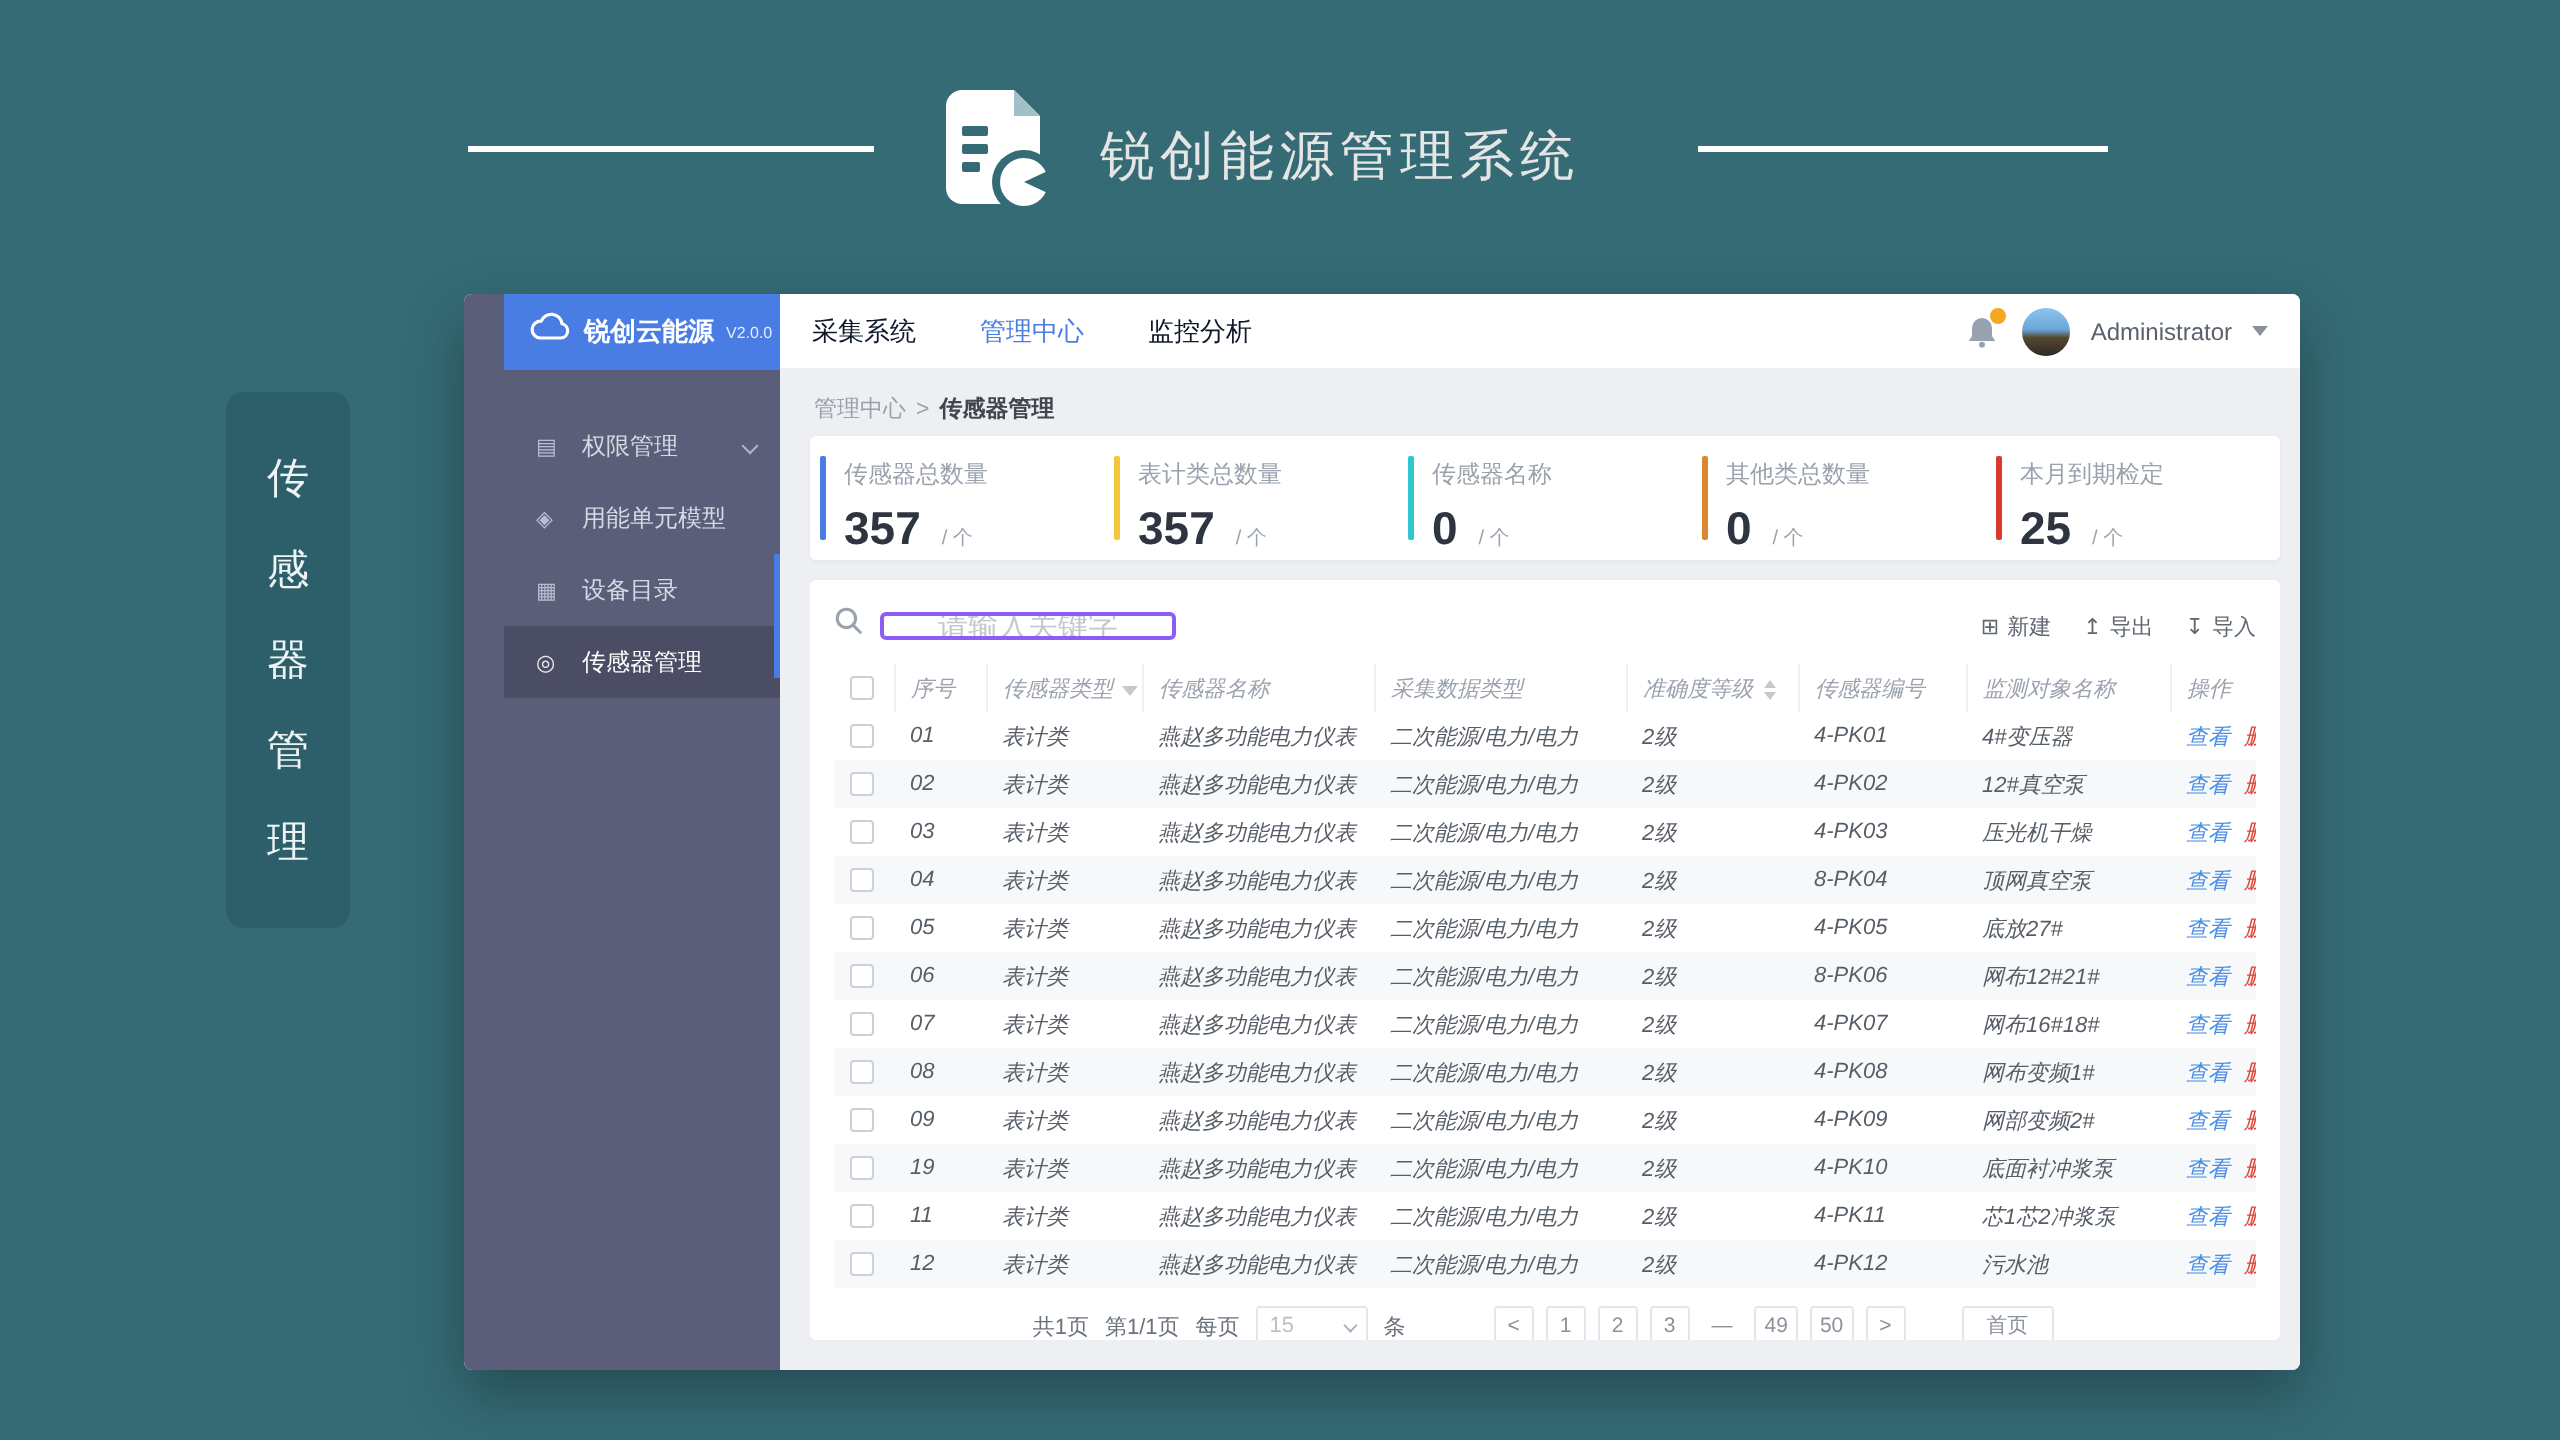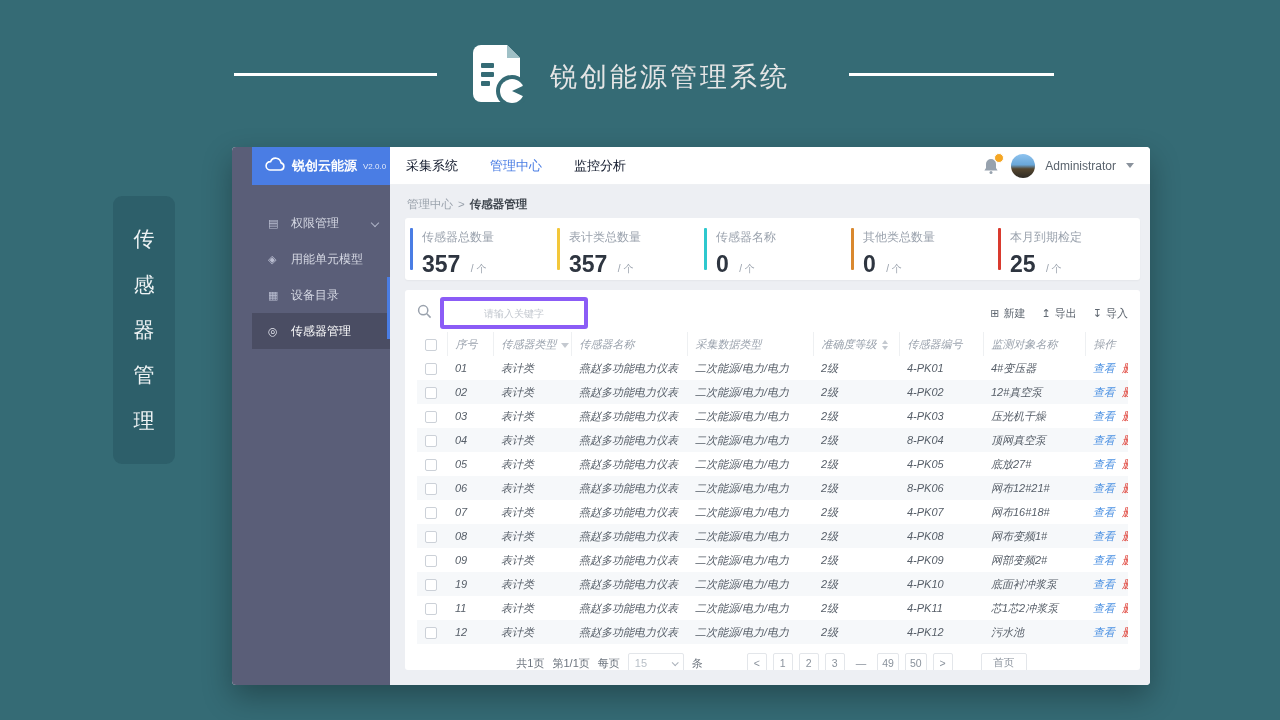--- a/index.html
+++ b/index.html
@@ -64,22 +64,22 @@
   .stat-cell { flex:1; display:flex; padding:10px 0 10px 5px; }
   .stat-bar { width:3px; border-radius:1px; margin-right:9px; background:#4a7de4; }
   .stat-label { font-size:12px; color:#9aa2ad; margin-top:1px; }
   .stat-num { margin-top:5px; }
   .stat-num b { font-size:23px; color:#2e3540; }
   .stat-unit { font-size:10px; color:#9aa2ad; margin-left:6px; }
 
   .card { position:absolute; left:15px; top:105px; width:735px; height:380px; background:#ffffff;
           border-radius:3px; padding:10px 12px 0; overflow:hidden; }
   .toolbar { display:flex; align-items:center; height:26px; margin-bottom:6px; }
-  .search-input { margin-left:8px; width:148px; height:32px; border:4px solid #8b5cf6; border-radius:3px;
-                  text-align:center; font-size:10px; color:#606a75; outline:none; }
+  .search-input { margin-left:8px; width:148px; height:14px; border:2px solid #8b5cf6; border-radius:3px;
+                  text-align:center; font-size:15px; color:#606a75; outline:none; }
   .search-input::placeholder { color:#c3c8cf; }
   .actions { margin-left:auto; display:flex; gap:16px; }
   .action { display:inline-flex; align-items:center; gap:4px; font-size:11px; color:#5f6771; cursor:pointer; }
   .action i { font-style:normal; font-size:11px; color:#5f6771; }
 
   table { width:100%; border-collapse:collapse; table-layout:fixed;font-style:italic; }
   th { font-weight:normal; color:#9aa2ad; font-size:11px; text-align:left; height:24px;
        border-left:1px solid #eef0f2; padding-left:8px; white-space:nowrap; }
   th.no-sep { border-left:none; }
   td { font-size:11px; color:#565e68; height:24px; padding-left:8px; white-space:nowrap; overflow:hidden; }

